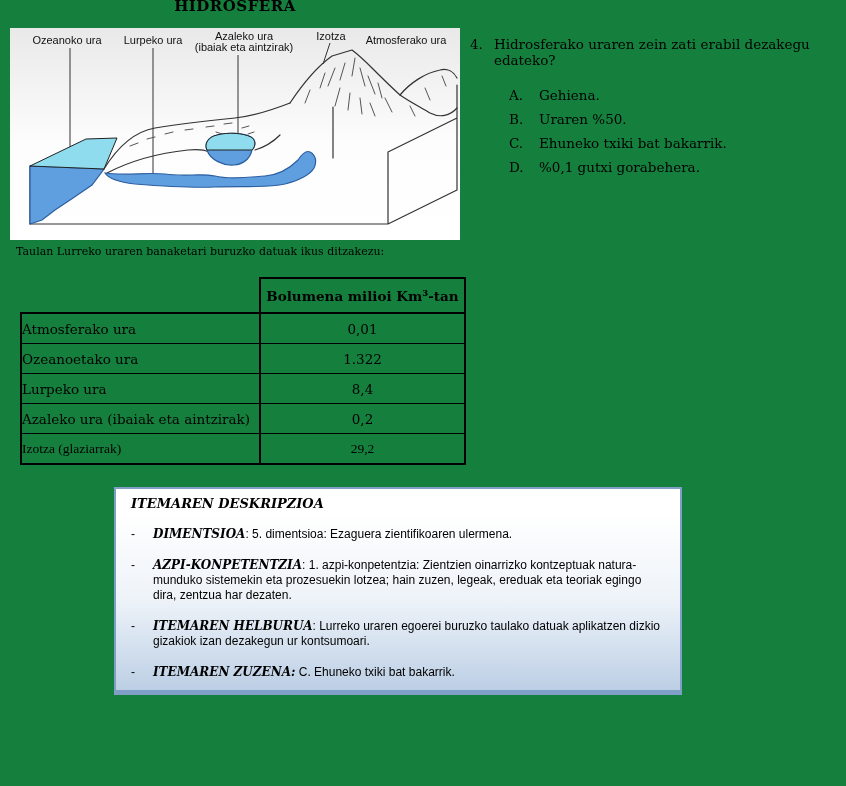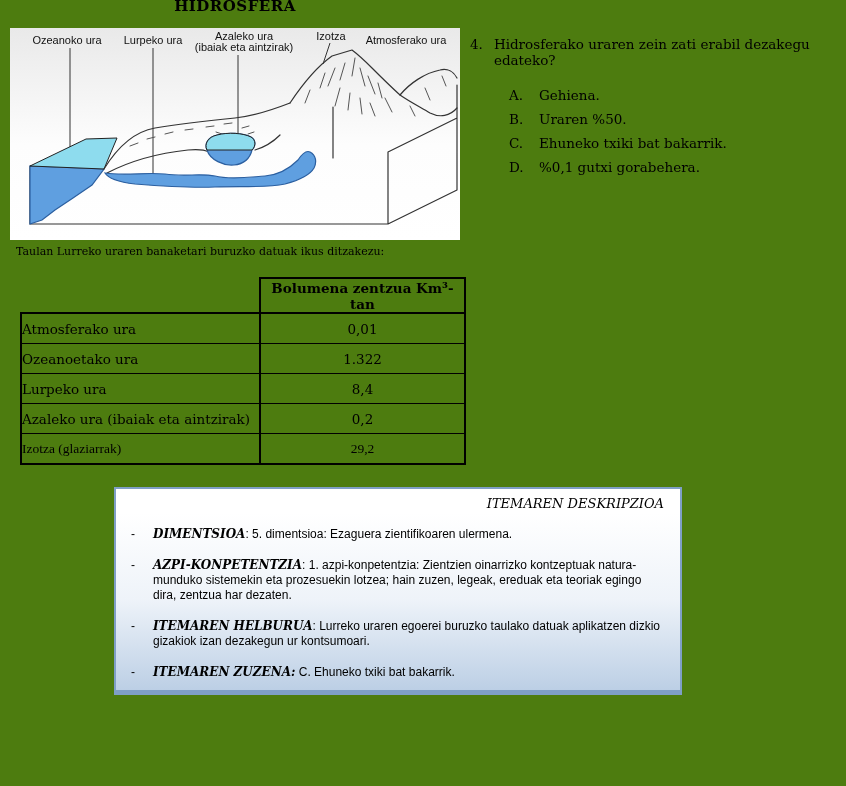--- a/index.html
+++ b/index.html
@@ -1,16 +1,16 @@
 <!DOCTYPE html>
 <html style="--water-top: #8edcee; --water-deep: #5f9fe0; --box-border: #7f9fc6; --box-bg-top: #ffffff; --box-bg-bottom: #bccfe5;"><head>
 <meta charset="utf-8">
 <style>
   html,body{margin:0;padding:0;background:#fff;}
-  .page{position:relative;width:846px;height:786px;background:#4d7c0f;overflow:hidden;
+  .page{position:relative;width:846px;height:786px;background:#15803d;overflow:hidden;
         font-family:"DejaVu Serif",serif;color:#000;}
 
   
   .title{position:absolute;left:0;top:-3px;width:470px;text-align:center;
          font-size:15px;font-weight:bold;letter-spacing:.5px;}
 
   
   .diagram{position:absolute;left:10px;top:28px;width:450px;height:212px;
            background:linear-gradient(#e9e9e9,#fdfdfd 55%,#ffffff);}
   .diagram svg{display:block;width:450px;height:212px;}
@@ -42,21 +42,21 @@
   tr.first td{border-top:2px solid #000;}
   tr.last td{border-bottom:2px solid #000;font-family:Liberation Serif, serif;}
 
   
   .desc-box{position:absolute;left:114px;top:487px;width:568px;box-sizing:border-box;
             border:2px solid var(--box-border,#7f9fc6);
             border-bottom:5px solid var(--box-border,#7f9fc6);
             background:linear-gradient(var(--box-bg-top,#ffffff) 12%,#eef3f9 55%,var(--box-bg-bottom,#bccfe5));
             padding:7px 16px 10px 15px;
             font-family:"Liberation Sans",sans-serif;font-size:12px;line-height:15px;}
-  .desc-title{text-align:right;font-family:"DejaVu Serif",serif;font-weight:normal;
+  .desc-title{text-align:left;font-family:"DejaVu Serif",serif;font-weight:bold;
               font-style:italic;font-size:13px;margin-bottom:4px;}
   .desc-item{display:flex;gap:16px;margin-top:16px;}
   .desc-item .bullet{min-width:6px;}
   .desc-item .lbl2{font-family:"DejaVu Serif",serif;font-weight:bold;font-style:italic;
                    font-size:12px;}
 </style>
 </head>
 <body>
 
 <div class="page">
@@ -135,21 +135,21 @@
       </div>
     </div>
   </div>
 
   <div class="table-intro">Taulan Lurreko uraren banaketari buruzko datuak ikus ditzakezu:</div>
 
   <table class="voltable">
     <tbody>
         <tr>
       <td class="blank"></td>
-      <td class="hdr">Bolumena zentzua Km³-tan</td>
+      <td class="hdr">Bolumena milioi Km³-tan</td>
     </tr>
     <tr class="first">
       <td class="lbl">Atmosferako ura</td>
       <td class="val">0,01</td>
     </tr>
     <tr>
       <td class="lbl">Ozeanoetako ura</td>
       <td class="val">1.322</td>
     </tr>
     <tr>

